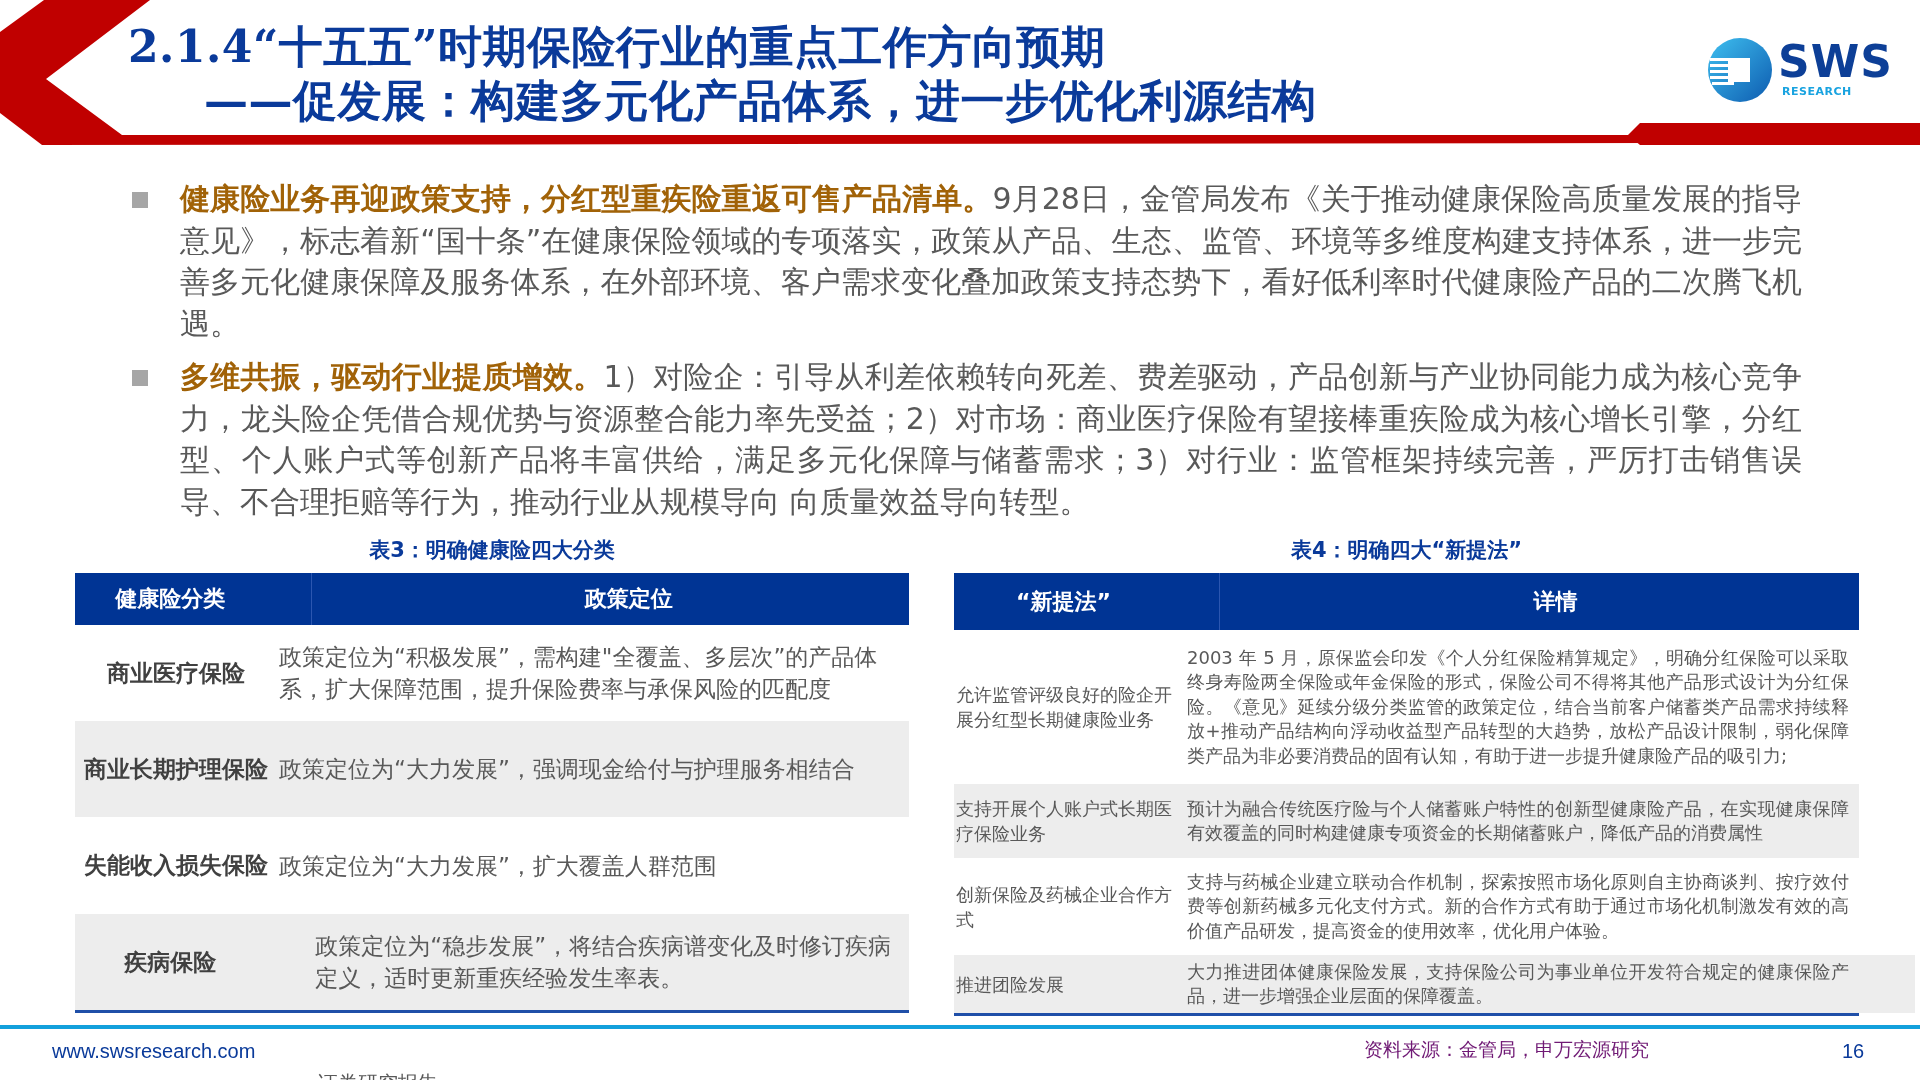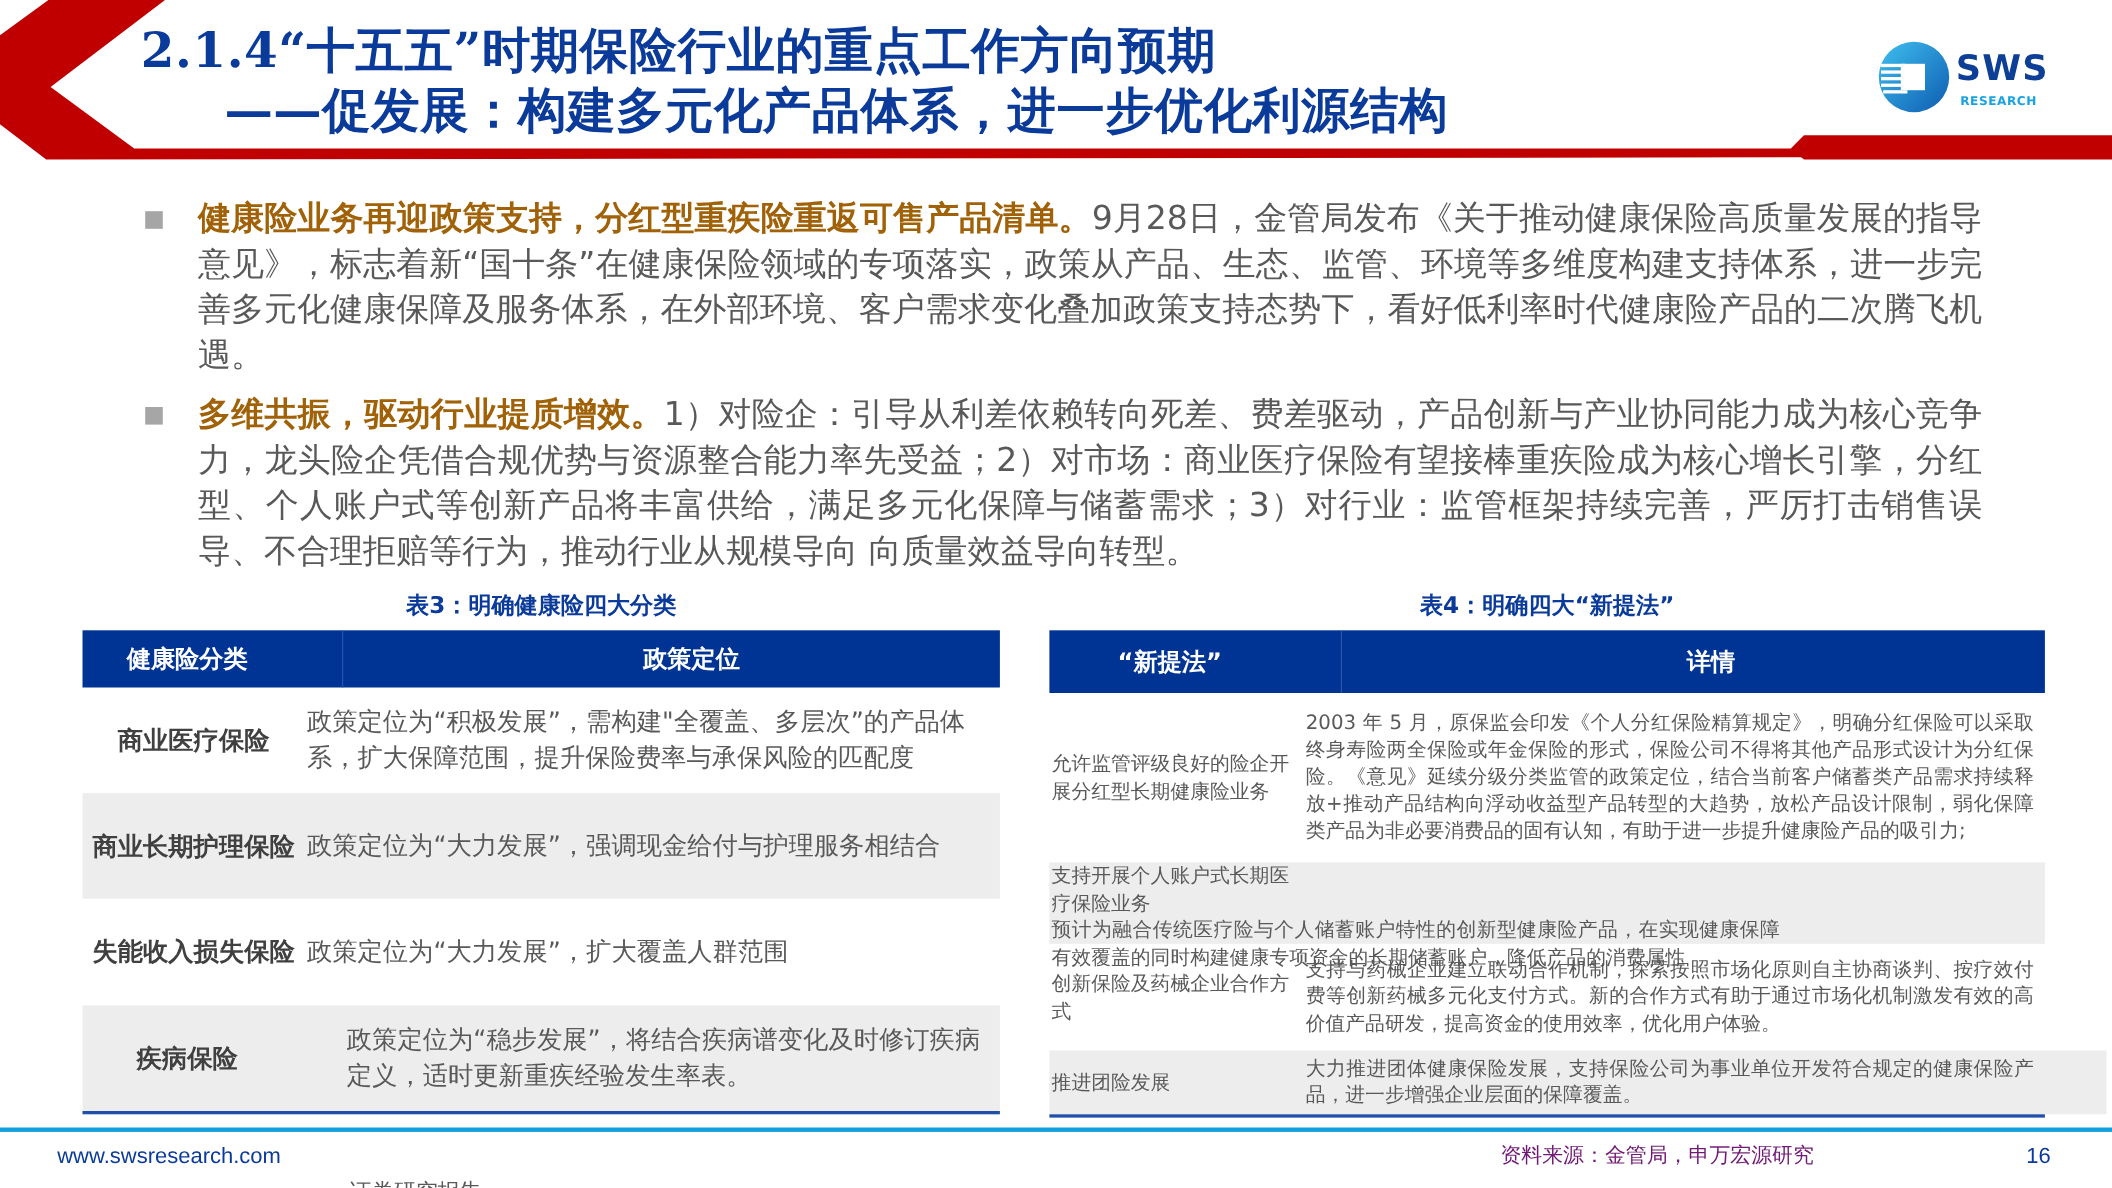--- a/index.html
+++ b/index.html
@@ -11,21 +11,21 @@
   .title-line1, .title-line2 {
     position: absolute; font-family: "DejaVu Serif", "Liberation Serif", serif;
     font-weight: bold; color: #0a3a9a; font-size: 44px; line-height: 50px; white-space: nowrap;
     letter-spacing: 0.5px;
   }
   .title-line1 { left: 128px; top: 22px; }
   .title-line2 { left: 204px; top: 76px; }
 
   .logo { position: absolute; left: 1706px; top: 36px; width: 180px; height: 70px; }
   .logo-mark { position: absolute; left: 0; top: 0; width: 68px; height: 68px; }
-  .logo-text { position: absolute; left: 72px; top: 6px; font-family: "DejaVu Sans", sans-serif; font-weight: bold; color: #0d3f97; font-size: 32px; line-height: 40px; letter-spacing: 1px; }
+  .logo-text { position: absolute; left: 72px; top: 6px; font-family: "DejaVu Sans", sans-serif; font-weight: bold; color: #0d3f97; font-size: 44px; line-height: 40px; letter-spacing: 1px; }
   .logo-sub { position: absolute; left: 76px; top: 50px; font-family: "DejaVu Sans", sans-serif; font-weight: bold; color: #19a3e0; font-size: 11px; line-height: 12px; letter-spacing: 0.5px; }
 
   
   .bullets { position: absolute; left: 132px; top: 178px; width: 1670px; }
   .bullet { position: relative; padding-left: 48px; font-size: 30px; line-height: 41.5px; color: #595959; margin-bottom: 12px; text-align: justify; }
   .bullet-marker { position: absolute; left: 0; top: 14px; width: 16px; height: 16px; background: #a6a6a6; }
   .bullet-lead { color: #a16207; font-weight: bold; }
 
   
   .tbl-caption { position: absolute; font-size: 21px; font-weight: bold; color: #0a3a9a; line-height: 26px; text-align: center; }
@@ -123,21 +123,21 @@
 <div class="tbl-caption" style="left:954px; top:537px; width:905px;">表4：明确四大“新提法”</div>
 <div class="tbl t4" style="left:954px; top:573px; width:905px; height:443px;">
   <div class="thead" style="width:905px; height:57px;">
     <div class="th" style="width:231px;">“新提法”</div>
     <div class="th" style="width:674px;padding-left:32px;">详情</div>
   </div>
   <div class="row" style="top:57px; width:905px; height:154px;">
     <div class="cell cat" style="width:231px;">允许监管评级良好的险企开展分红型长期健康险业务</div>
     <div class="cell det" style="width:674px;">2003 年 5 月，原保监会印发《个人分红保险精算规定》，明确分红保险可以采取终身寿险两全保险或年金保险的形式，保险公司不得将其他产品形式设计为分红保险。《意见》延续分级分类监管的政策定位，结合当前客户储蓄类产品需求持续释放+推动产品结构向浮动收益型产品转型的大趋势，放松产品设计限制，弱化保障类产品为非必要消费品的固有认知，有助于进一步提升健康险产品的吸引力;</div>
   </div>
-  <div class="row gray" style="top:211px; width:905px; height:74px;flex-direction:column;">
+  <div class="row gray" style="top:211px; width:905px; height:74px;">
     <div class="cell cat" style="width:231px;">支持开展个人账户式长期医疗保险业务</div>
     <div class="cell det" style="width:674px;">预计为融合传统医疗险与个人储蓄账户特性的创新型健康险产品，在实现健康保障有效覆盖的同时构建健康专项资金的长期储蓄账户，降低产品的消费属性</div>
   </div>
   <div class="row" style="top:285px; width:905px; height:97px;">
     <div class="cell cat" style="width:231px;">创新保险及药械企业合作方式</div>
     <div class="cell det" style="width:674px;">支持与药械企业建立联动合作机制，探索按照市场化原则自主协商谈判、按疗效付费等创新药械多元化支付方式。新的合作方式有助于通过市场化机制激发有效的高价值产品研发，提高资金的使用效率，优化用户体验。</div>
   </div>
   <div class="row gray" style="top:382px; width:961px; height:58px;">
     <div class="cell cat" style="width:231px;">推进团险发展</div>
     <div class="cell det" style="width:674px;">大力推进团体健康保险发展，支持保险公司为事业单位开发符合规定的健康保险产品，进一步增强企业层面的保障覆盖。</div>

